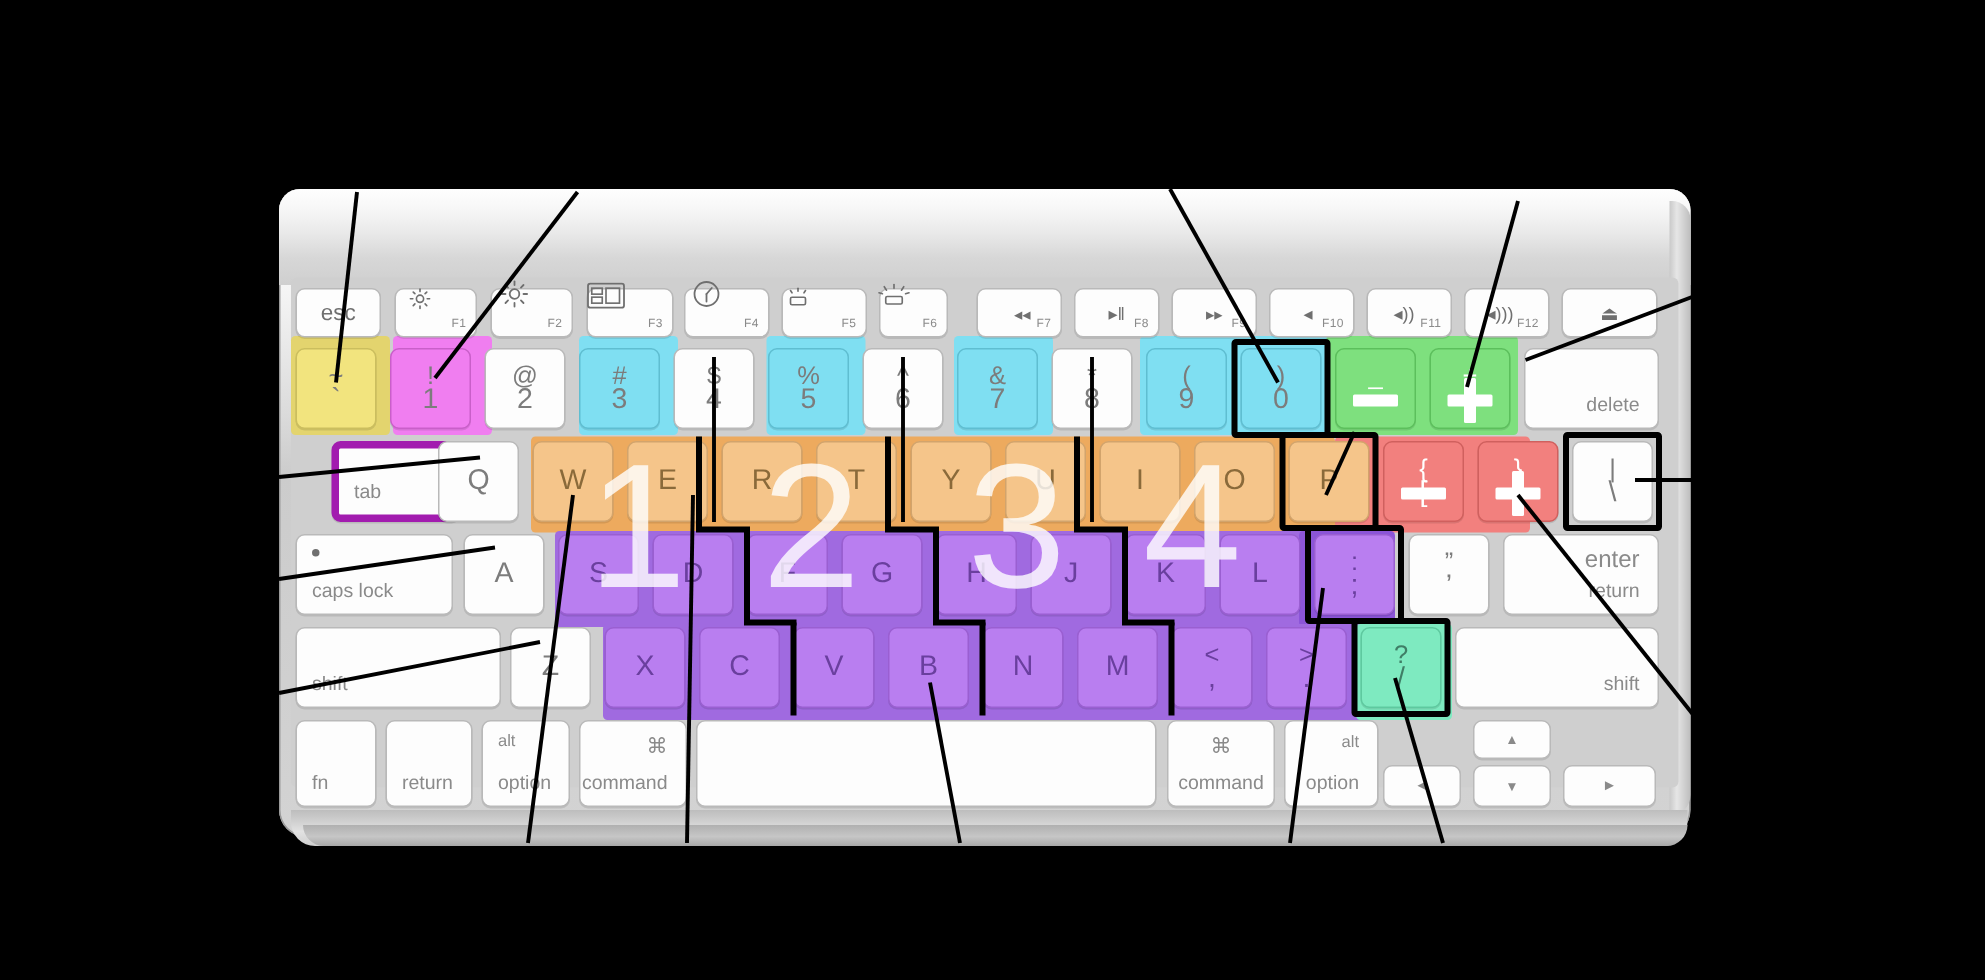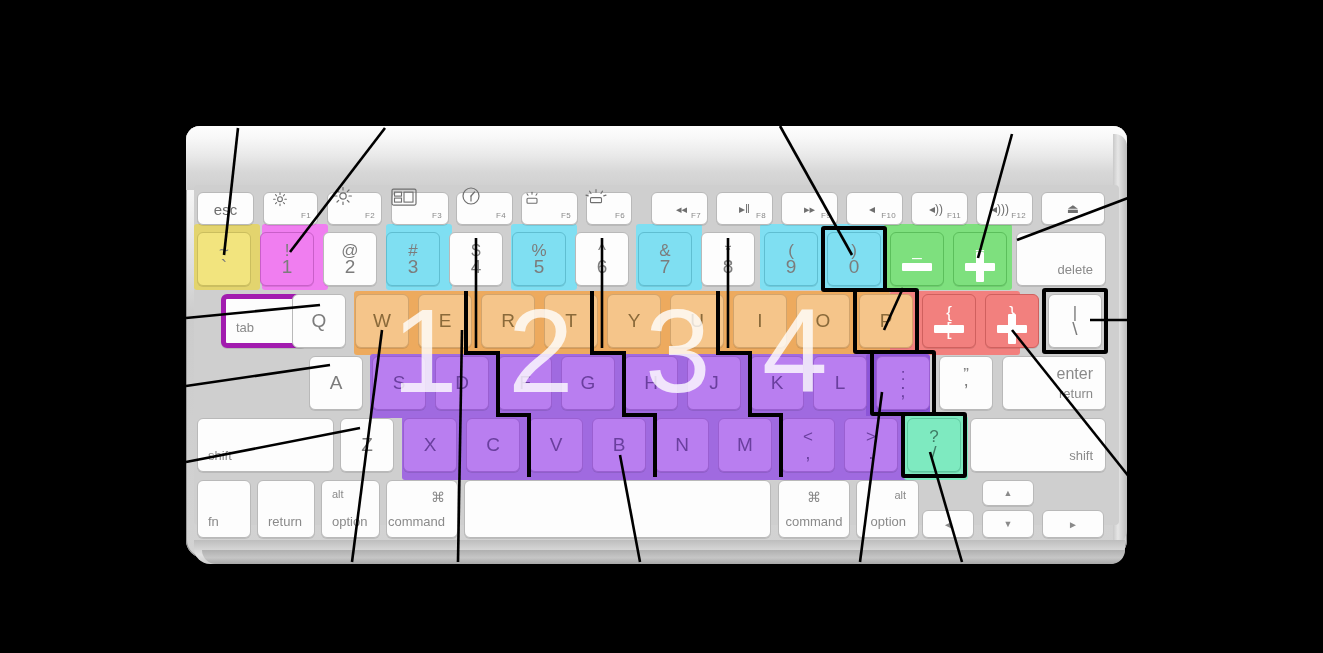--- a/index.html
+++ b/index.html
@@ -335,20 +335,24 @@
   <div class="key skey" style="left:985px;top:294px;background:#f2807e;border-color:#d0605e;">
     <span class="top" style="color:#ffffff;">}</span>
     <span style="position:absolute;left:50%;top:30px;transform:translateX(-50%);width:30px;height:8px;background:#fff;border-radius:1px;"></span>
     <span style="position:absolute;left:50%;top:19px;transform:translateX(-50%);width:8px;height:30px;background:#fff;border-radius:1px;"></span>
   </div>
   <div class="key skey" style="left:1048px;top:294px;">
     <span class="top">|</span>
     <span class="bot">\</span>
   </div>
 
+  <div class="key wkey" style="position:absolute;left:197px;top:356px;width:105px;height:54px;background:#fdfdfd;border:1px solid #b9b9b9;border-radius:6px;">
+    <span class="dot"></span>
+    <span class="bl">caps lock</span>
+  </div>
   <div class="key skey" style="left:309px;top:356px;">
     <span class="one">A</span>
   </div>
   <div class="key skey" style="left:372px;top:356px;background:#b97ef0;border-color:#9a5fd1;">
     <span class="one" style="color:#6a3f9e;">S</span>
   </div>
   <div class="key skey" style="left:435px;top:356px;background:#b97ef0;border-color:#9a5fd1;">
     <span class="one" style="color:#6a3f9e;">D</span>
   </div>
   <div class="key skey" style="left:498px;top:356px;background:#b97ef0;border-color:#9a5fd1;">

